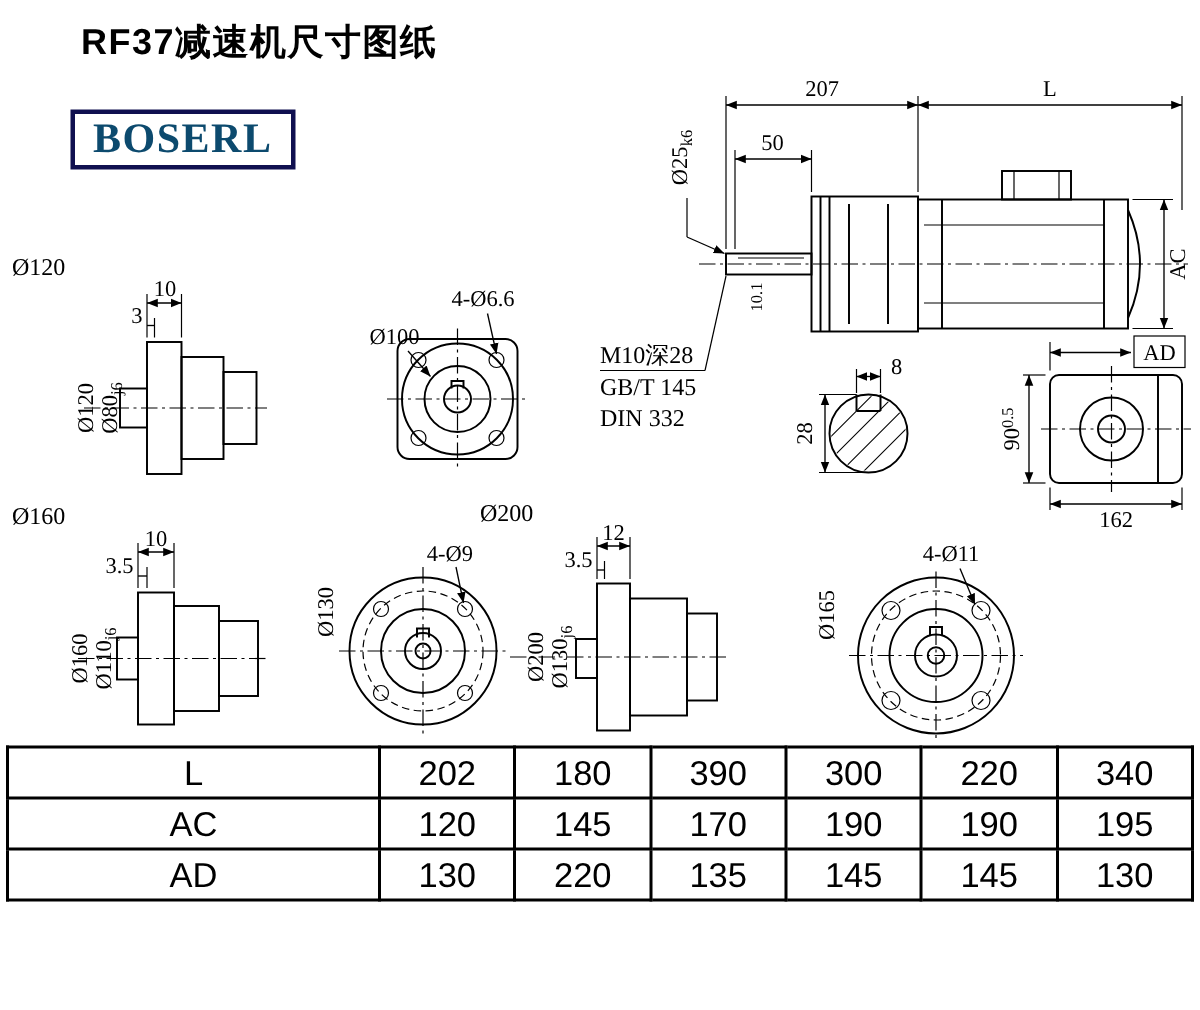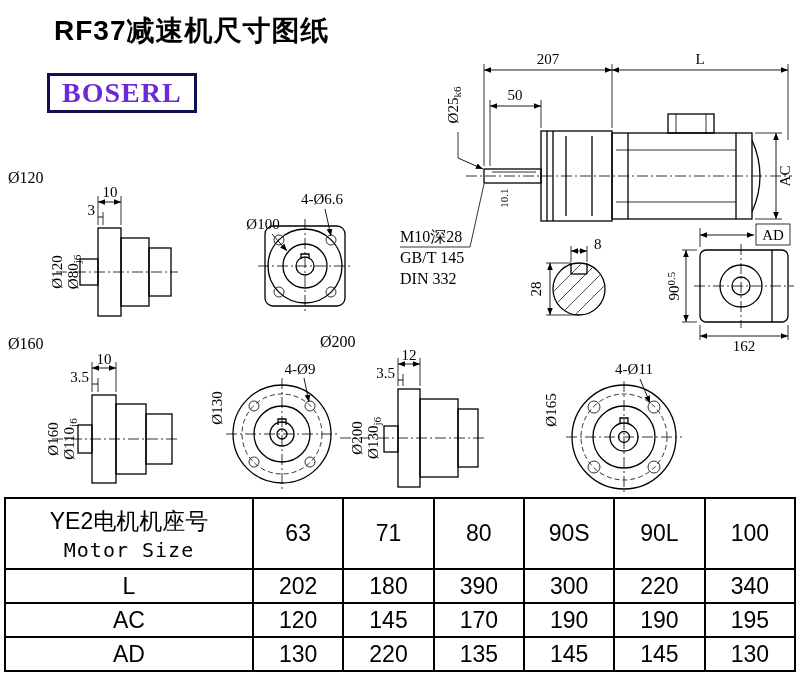--- a/index.html
+++ b/index.html
@@ -1,23 +1,23 @@
 <!DOCTYPE html>
 <html><head>
 <meta charset="utf-8">
 <style>
   html,body{margin:0;padding:0;}
   body{width:800px;height:673px;position:relative;background:#fff;color:#000;
        font-family:"Liberation Sans",sans-serif;overflow:hidden;}
-  .title{position:absolute;left:54px;top:12px;font-size:28px;font-weight:bold;
+  .title{position:absolute;left:54px;top:12px;font-size:24px;font-weight:bold;
          letter-spacing:1px;white-space:nowrap;}
   .logo{position:absolute;left:47px;top:73px;border:3px solid #101050;
         padding:1px 12px;background:#fff;}
   .logo-text{font-family:"Liberation Serif",serif;font-weight:bold;font-size:28px;
-             color:#6d28d9;letter-spacing:1px;}
+             color:#0c4a6e;letter-spacing:1px;}
   svg.drawings{position:absolute;left:0;top:0;}
   .ln{stroke:#000;stroke-width:1.3;fill:none;}
   .thin{stroke:#000;stroke-width:0.8;fill:none;}
   .dim{stroke:#000;stroke-width:0.9;fill:none;}
   .cl{stroke:#000;stroke-width:0.8;fill:none;stroke-dasharray:11 3 2 3;}
   .dash{stroke:#000;stroke-width:0.8;fill:none;stroke-dasharray:5 3;}
   .hatch{stroke:#000;stroke-width:0.7;}
   text{fill:#000;font-family:"Liberation Serif",serif;}
   .t{font-size:15px;}
   .t2{font-size:16px;}
@@ -256,32 +256,20 @@
   <colgroup>
     <col style="width:248px">
       <col>
       <col>
       <col>
       <col>
       <col>
       <col>
   </colgroup>
   <tbody>
-      <tr class="hdr-row">
-    <td class="hdr-cell">
-      <div class="hdr-cn">YE2电机机座号</div>
-      <div class="hdr-en">Motor Size</div>
-    </td>
-    <td>63</td>
-    <td>71</td>
-    <td>80</td>
-    <td>90S</td>
-    <td>90L</td>
-    <td>100</td>
-  </tr>
   <tr class="data-row">
     <td>L</td>
     <td>202</td>
     <td>180</td>
     <td>390</td>
     <td>300</td>
     <td>220</td>
     <td>340</td>
   </tr>
   <tr class="data-row">

